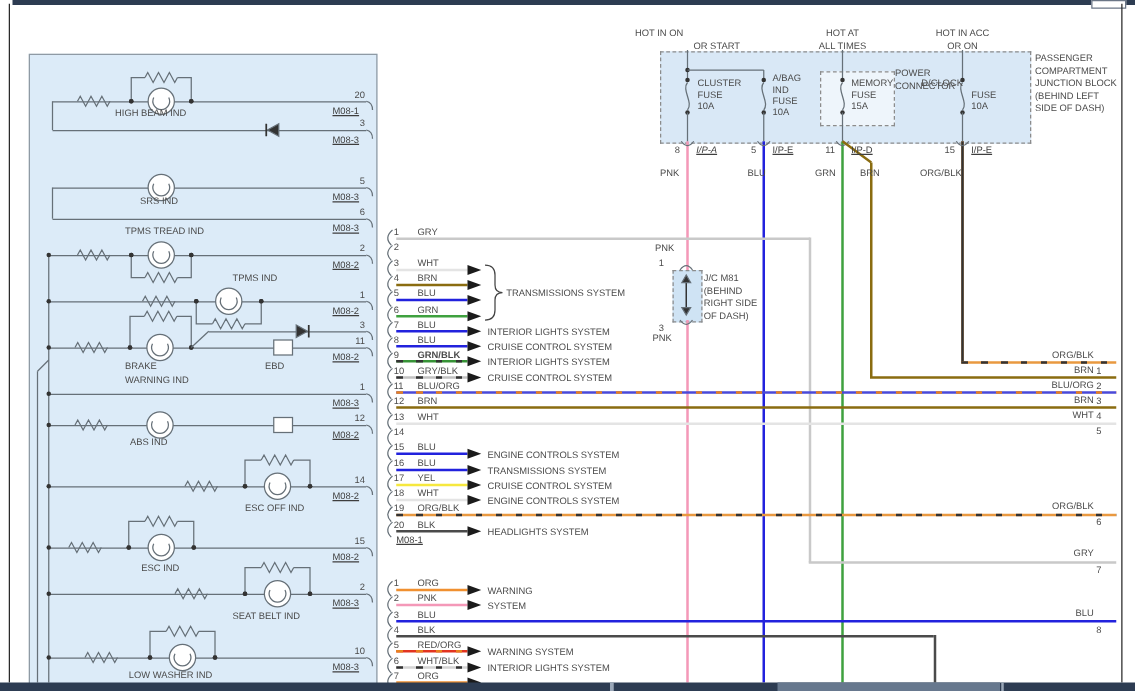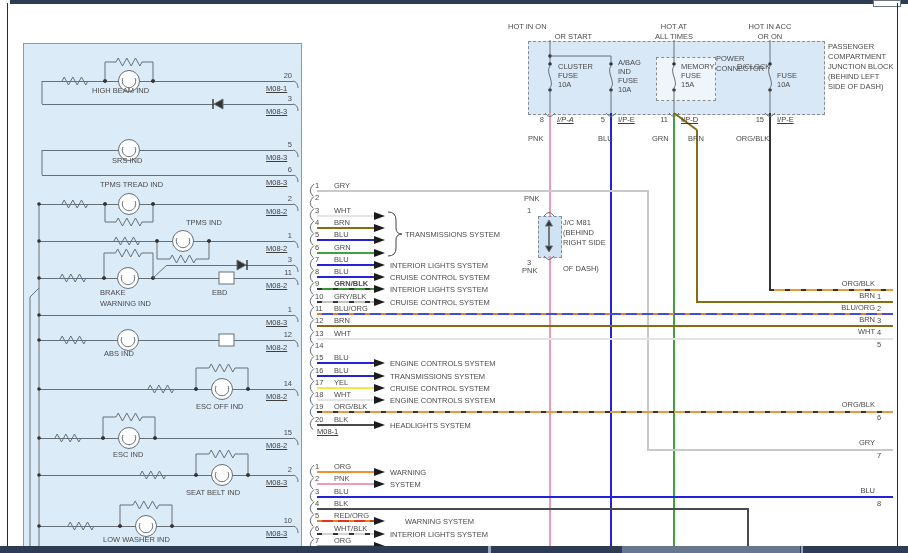--- a/index.html
+++ b/index.html
@@ -318,21 +318,21 @@
     <div class="wire" style="left: 317px; top: 190px; width: 331px; height: 2px; background: rgb(201, 201, 201);"></div>
     <div class="wire" style="left: 647px; top: 190px; width: 2px; height: 260px; background: rgb(201, 201, 201);"></div>
     <div class="wire" style="left: 647px; top: 449px; width: 246px; height: 2px; background: rgb(201, 201, 201);"></div>
     <span class="t" style="left: 524px; top: 194px;">PNK</span>
     <span class="t" style="left: 527px; top: 206px;">1</span>
     <span class="t" style="left: 527px; top: 258px;">3</span>
     <span class="t" style="left: 522px; top: 266px;">PNK</span>
     <span class="t" style="left: 563px; top: 218px; text-align: right;">J/C M81</span>
     <span class="t" style="left: 563px; top: 228px;">(BEHIND</span>
     <span class="t" style="left: 563px; top: 238px;">RIGHT SIDE</span>
-    <span class="t" style="left: 563px; top: 248px; margin-top: 16px;">OF DASH)</span>
+    <span class="t" style="left: 563px; top: 248px;">OF DASH)</span>
     <span class="t" style="left: 315px; top: 181px;">1</span>
     <span class="t" style="left: 334px; top: 181px;">GRY</span>
     <span class="t" style="left: 315px; top: 193.3px;">2</span>
     <span class="t" style="left: 315px; top: 205.6px;">3</span>
     <span class="t" style="left: 334px; top: 205.6px;">WHT</span>
     <div class="wire" style="left: 317px; top: 214.6px; width: 57px; height: 2px; background: rgb(228, 228, 228);"></div>
     <div class="arrowR" style="left: 374px; top: 211.6px;"></div>
     <span class="t" style="left: 315px; top: 217.9px;">4</span>
     <span class="t" style="left: 334px; top: 217.9px;">BRN</span>
     <div class="wire" style="left: 317px; top: 226.9px; width: 57px; height: 2px; background: rgb(138, 108, 16);"></div>
@@ -419,21 +419,21 @@
     <span class="t" style="left: 334px; top: 486.6px;">BLU</span>
     <div class="wire" style="left: 317px; top: 495.6px; width: 576px; height: 2px; background: rgb(34, 34, 221);"></div>
     <span class="t" style="left: 315px; top: 498.9px;">4</span>
     <span class="t" style="left: 334px; top: 498.9px;">BLK</span>
     <div class="wire" style="left: 317px; top: 507.9px; width: 430px; height: 2px; background: rgb(74, 74, 74);"></div>
     <div class="wire" style="left: 747px; top: 507.9px; width: 2px; height: 38.1px; background: rgb(74, 74, 74);"></div>
     <span class="t" style="left: 315px; top: 511.2px;">5</span>
     <span class="t" style="left: 334px; top: 511.2px;">RED/ORG</span>
     <div class="wire" style="left: 317px; top: 520.2px; width: 57px; height: 2px; background: repeating-linear-gradient(90deg, rgb(232, 130, 30) 0px, rgb(232, 130, 30) 5px, transparent 5px, transparent 16px) rgb(226, 52, 32);"></div>
     <div class="arrowR" style="left: 374px; top: 517.2px;"></div>
-    <span class="t" style="left: 390px; top: 517.2px; margin-left: 15px;">WARNING SYSTEM</span>
+    <span class="t" style="left: 390px; top: 517.2px;">WARNING SYSTEM</span>
     <span class="t" style="left: 315px; top: 523.5px;">6</span>
     <span class="t" style="left: 334px; top: 523.5px;">WHT/BLK</span>
     <div class="wire" style="left: 317px; top: 532.5px; width: 57px; height: 2px; background: repeating-linear-gradient(90deg, rgb(51, 51, 51) 0px, rgb(51, 51, 51) 5px, transparent 5px, transparent 16px) rgb(212, 212, 212);"></div>
     <div class="arrowR" style="left: 374px; top: 529.5px;"></div>
     <span class="t" style="left: 390px; top: 529.5px;">INTERIOR LIGHTS SYSTEM</span>
     <span class="t" style="left: 315px; top: 535.8px;">7</span>
     <span class="t" style="left: 334px; top: 535.8px;">ORG</span>
     <div class="wire" style="left: 317px; top: 544.8px; width: 57px; height: 2px; background: rgb(240, 144, 48);"></div>
     <div class="arrowR" style="left: 374px; top: 541.8px;"></div>
     <span class="t" style="left: 790px; top: 278.5px; width: 85px; text-align: right; display: inline-block;">ORG/BLK</span>

